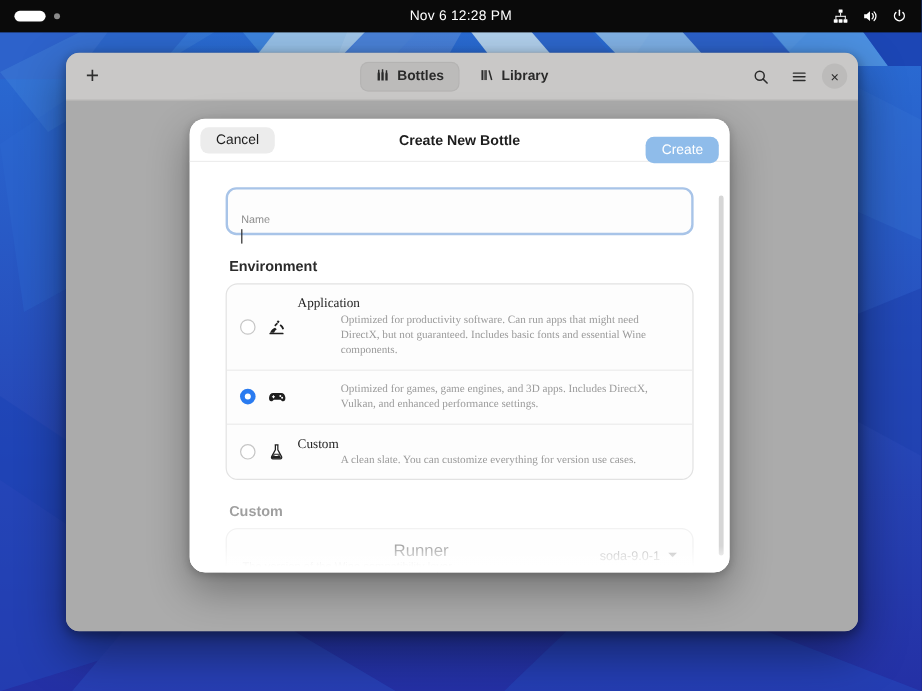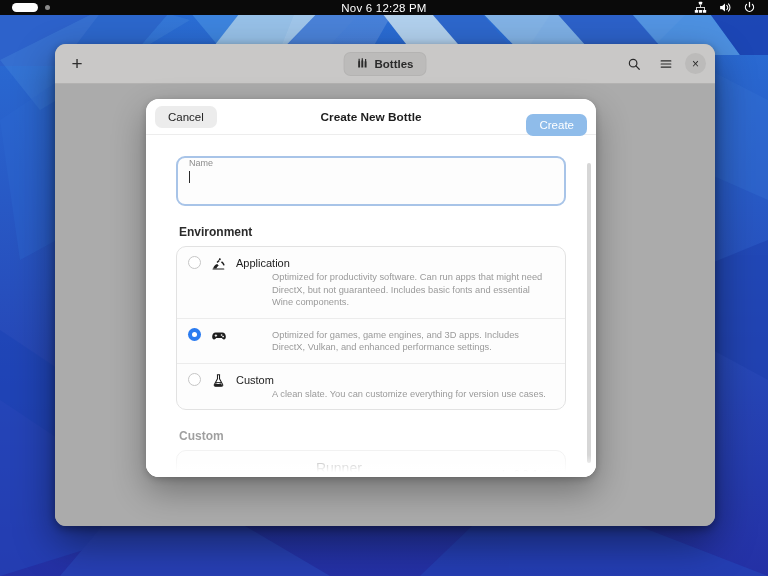--- a/index.html
+++ b/index.html
@@ -15,21 +15,21 @@
   #desktop {
     position:absolute; inset:0;
     background:
       linear-gradient(180deg,#1e4fbd 0%, #1b3fb0 40%, #2231a8 70%, #2b2fa6 100%);
     overflow:hidden;
   }
   .wp-layer { position:absolute; inset:0; }
 
   
   #topbar {
-    position:absolute; left:0; top:0; width:768px; height:15px;
+    position:absolute; left:0; top:0; width:768px; height:27px;
     background:#0a0a0a; color:#fff;
     display:flex; align-items:center; z-index:60;
   }
   #tb-left { display:flex; align-items:center; gap:7px; padding-left:12px; width:200px;}
   .pill { width:26px; height:9px; border-radius:5px; background:#ffffff; }
   .dotsm { width:5px; height:5px; border-radius:50%; background:#8b8b8b; }
   #tb-center { flex:1; display:flex; justify-content:center; align-items:center; }
   #clock { font-size:11.5px; color:#fff; letter-spacing:.2px; }
   #tb-right { width:200px; display:flex; justify-content:flex-end; align-items:center; gap:11px; padding-right:12px;}
   #tb-right svg { display:block; }
@@ -64,21 +64,21 @@
     padding:5px 13px; border-radius:7px;
     font-size:11.5px; color:#2a2a2a; font-weight:600;
   }
   .tab.sel { background:#bcbbba; box-shadow:inset 0 0 0 1px rgba(0,0,0,.04); }
   #hb-right { margin-left:auto; display:flex; align-items:center; gap:6px; }
   #close-btn { background:#bcbbba; border-radius:50%; width:21px; height:21px; font-size:12px; }
   #appbody { height:calc(100% - 40px); background:#ababab; }
 
   
   #dialog {
-    position:absolute; left:146px; top:99px; width:450px; height:378px;
+    position:absolute; left:158px; top:99px; width:450px; height:378px;
     background:#fff; border-radius:13px;
     box-shadow:0 14px 34px rgba(0,0,0,.33), 0 2px 7px rgba(0,0,0,.2);
     overflow:hidden; z-index:40;
     display:flex; flex-direction:column;
   }
   #dlg-header {
     height:36px; display:flex; align-items:center; padding:0 9px;
     position:relative; flex:0 0 auto; background:#fff;
     border-bottom:1px solid #ededed;
   }
@@ -94,45 +94,46 @@
     margin-left:auto; background:#8fbcea; color:#ffffff;
     border-radius:7px; padding:5px 13px; font-size:11.5px; position:relative; z-index:2;margin-top:16px;
   }
   #dlg-scroll {
     flex:1; overflow:hidden; position:relative; padding:0 30px;
     background:#fff;
   }
 
   
   #name-entry {
-    margin-top:21px; height:50px; border-radius:9px;
+    margin-top:21px; height:40px; border-radius:9px;
     border:2px solid #a8c4e8; background:#fdfdfd;
-    padding:0 11px 0 11px; position:relative;
+    padding:20px 11px 0 11px; position:relative;
   }
   #name-label { font-size:9px; color:#8d8d8d; line-height:11px; }
   #name-caret {
     width:1px; height:12px; background:#2a2a2a; margin-top:2px;
     display:block;
   }
 
   
   .sec-title {
     font-size:12px; font-weight:700; color:#2b2b2b;
     margin:19px 0 7px 3px;
   }
 
   
   .card {
     border:1px solid #e2e2e2; border-radius:10px;
     background:#fdfdfd; overflow:hidden;
   }
   .row {
-    display:flex; align-items:flex-start; gap:9px;
+    display:flex; align-items:center; gap:9px;
     padding:9px 12px 9px 11px;
     border-bottom:1px solid #ececec;
+    font-family:Liberation Serif, serif;
   }
   .row:last-child { border-bottom:none; }
   .radio {
     width:13px; height:13px; border-radius:50%;
     border:1.5px solid #c6c6c6; background:#fff;
     flex:0 0 auto; position:relative;
   }
   .radio.on { border:none; background:#2a7bf0; }
   .radio.on::after {
     content:""; position:absolute; left:4px; top:4px;
@@ -257,20 +258,31 @@
       <div class="tab sel">
         <span>
           <svg width="12" height="12" viewBox="0 0 16 16" fill="#2a2a2a">
             <path d="M2.2 6.2c0-.7.5-1.1.5-1.6V2.2h1.6v2.4c0 .5.5.9.5 1.6V14H2.2z"></path>
             <path d="M6.4 5.6c0-.7.5-1.1.5-1.6V1.6h1.6V4c0 .5.5.9.5 1.6V14H6.4z"></path>
             <path d="M10.8 6.6c0-.7.5-1.1.5-1.6V2.6h1.6V5c0 .5.5.9.5 1.6V14h-2.6z"></path>
           </svg>
         </span>
         <span>Bottles</span>
       </div>
+      <div class="tab">
+        <span>
+          <svg width="12" height="12" viewBox="0 0 16 16" fill="#2a2a2a">
+            <rect x="1.6" y="2.6" width="1.7" height="11"></rect>
+            <rect x="4" y="2.6" width="1.1" height="11"></rect>
+            <rect x="5.8" y="2.6" width="1.7" height="11"></rect>
+            <path d="M9.2 3.1l1.6-.4 3 10.6-1.6.4z"></path>
+          </svg>
+        </span>
+        <span>Library</span>
+      </div>
     </div>
 
     <div id="hb-right">
       <div class="hb-btn">
         <svg width="14" height="14" viewBox="0 0 16 16" fill="none" stroke="#2b2b2b" stroke-width="1.4">
           <circle cx="7" cy="7" r="4.3"></circle>
             <path d="M10.2 10.2L14 14" stroke-linecap="round"></path>
         </svg>
       </div>
       <div class="hb-btn">

